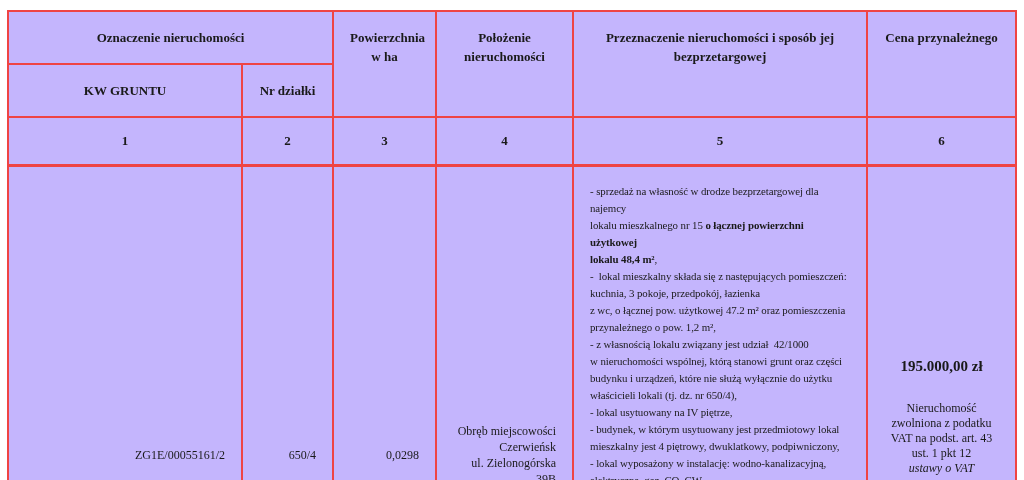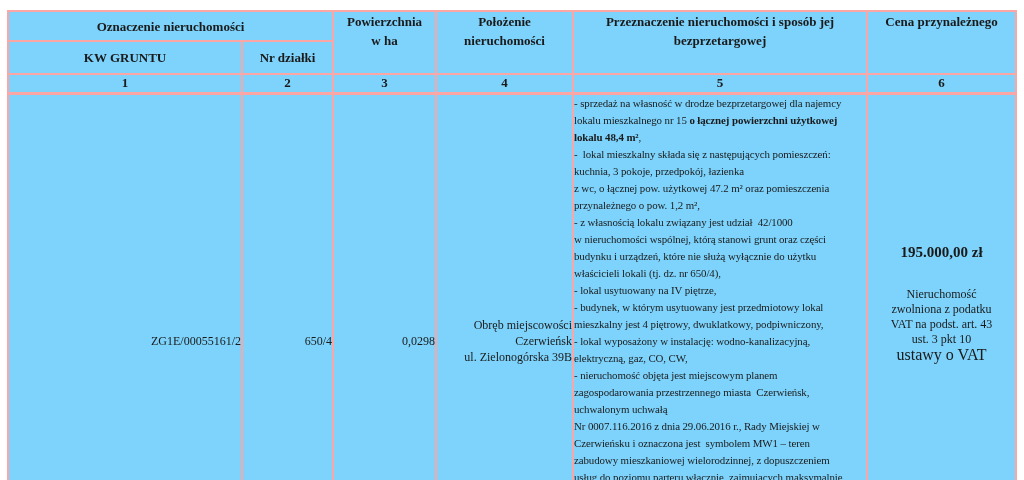--- a/index.html
+++ b/index.html
@@ -11,24 +11,24 @@
     color: #1a1a1a;
   }
   .doc-table {
     position: absolute;
     left: 7px; top: 10px;
     width: 1008px;
     border-collapse: collapse;
     table-layout: fixed;
   }
   .doc-table td {
-    border: 2px solid #fca5a5;
-    padding: 0;
+    border: 2px solid #ef4444;
+    padding: 16px;
     overflow: hidden;
-    background: #7dd3fc;
+    background: #c4b5fd;
   }
   
   .hdr {
     font-weight: bold;
     font-size: 13px;
     line-height: 19px;
     text-align: center;
     vertical-align: middle;
   }
   .hdr-top {
@@ -67,21 +67,21 @@
   .purpose-text b { white-space: pre-wrap; }
   .price-cell { vertical-align: middle; text-align: center; }
   .price-block { transform: translateY(-38px); }
   .price-amount { font-weight: bold; font-size: 15px; }
   .price-note {
     margin-top: 26px;
     font-size: 12px;
     line-height: 15px;
     white-space: pre-line;
   }
-  .price-note-italic { font-size: 16px; line-height: 15px; }
+  .price-note-italic { font-style: italic; font-size: 12px; line-height: 15px; }
 </style>
 </head>
 <body>
 
 <table class="doc-table">
   <colgroup>
     <col style="width:234px">
     <col style="width:91px">
     <col style="width:103px">
     <col style="width:137px">
@@ -150,19 +150,19 @@
 tereny mieszkaniowe,
 - lokal mieszkalny posiada świadectwo charakterystyki
 energetycznej.</span></div>
       </td>
       <td class="price-cell">
         <div class="price-block">
           <div class="price-amount">195.000,00 zł</div>
           <div class="price-note">Nieruchomość
 zwolniona z podatku
 VAT na podst. art. 43
-ust. 3 pkt 10</div>
+ust. 1 pkt 12</div>
           <div class="price-note-italic">ustawy o VAT</div>
         </div>
       </td>
     </tr>
   </tbody>
 </table>
 
 </body></html>

